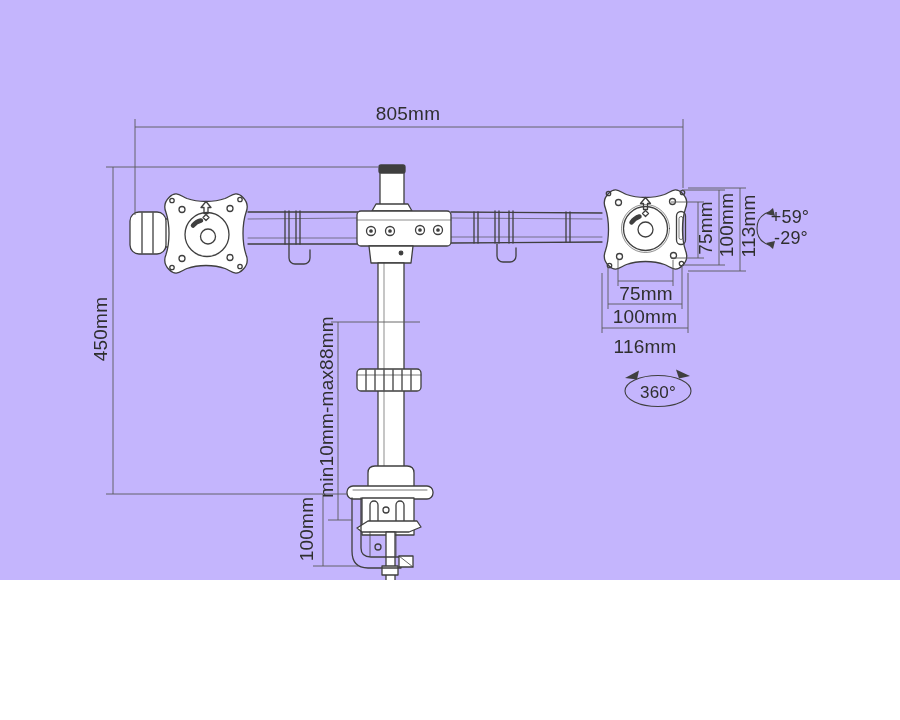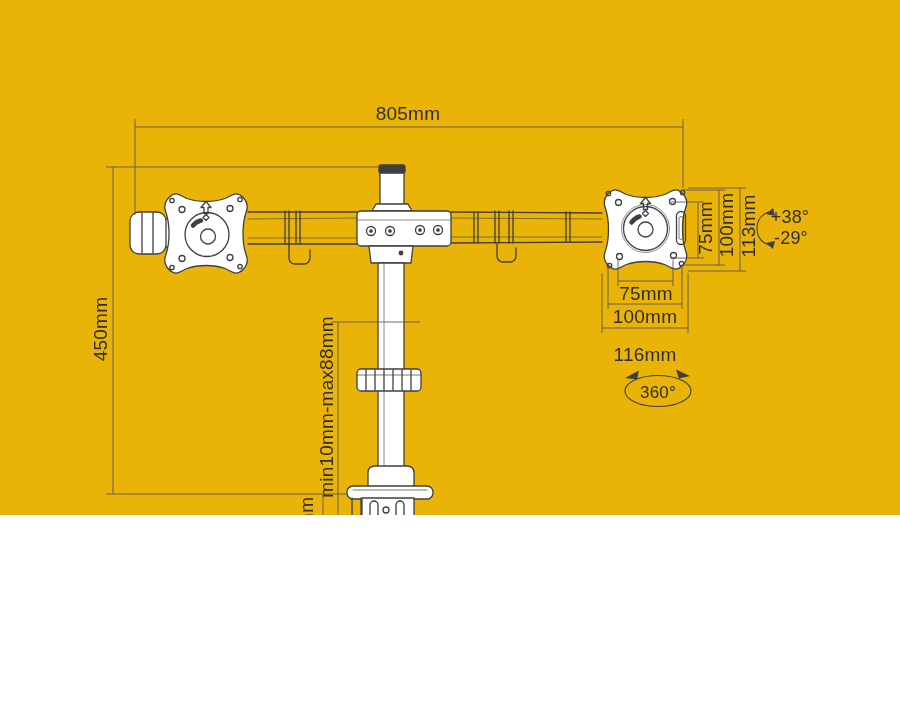--- a/index.html
+++ b/index.html
@@ -1,19 +1,19 @@
 <!DOCTYPE html>
 <html><head>
 <meta charset="utf-8">
 <style>
   html,body{margin:0;padding:0;background:#fff;}
   #canvas{
     position:relative;
-    width:900px;height:515px;
-    background:#eab308;
+    width:900px;height:580px;
+    background:#c4b5fd;
     overflow:hidden;
     font-family:"Liberation Sans", sans-serif;
   }
   #drawing{position:absolute;left:0;top:0;}
   .lbl{
     position:absolute;
     font-size:19px;
     color:#2f2f2f;
     white-space:nowrap;
     transform:translate(-50%,-50%);
@@ -261,29 +261,29 @@
   <div class="lbl" style="left:408px;top:113px">805mm</div>
 
   <div class="lbl rot" style="left:100px;top:329px">450mm</div>
 
   <div class="lbl rot" style="left:705px;top:228px">75mm</div>
 
   <div class="lbl rot" style="left:726px;top:225px">100mm</div>
 
   <div class="lbl rot" style="left:748px;top:226px">113mm</div>
 
-  <div class="lbl ang" style="left:790px;top:217px">+38°</div>
+  <div class="lbl ang" style="left:790px;top:217px">+59°</div>
 
   <div class="lbl ang" style="left:791px;top:238px">-29°</div>
 
   <div class="lbl" style="left:646px;top:293px">75mm</div>
 
   <div class="lbl" style="left:645px;top:316px">100mm</div>
 
-  <div class="lbl" style="left:645px;top:354px">116mm</div>
+  <div class="lbl" style="left:645px;top:346px">116mm</div>
 
   <div class="lbl sm" style="left:658px;top:392px">360°</div>
 
   <div class="lbl rot" style="left:326px;top:407px">min10mm-max88mm</div>
 
   <div class="lbl rot" style="left:306px;top:529px">100mm</div>
 
 </div>
 
 </body></html>

